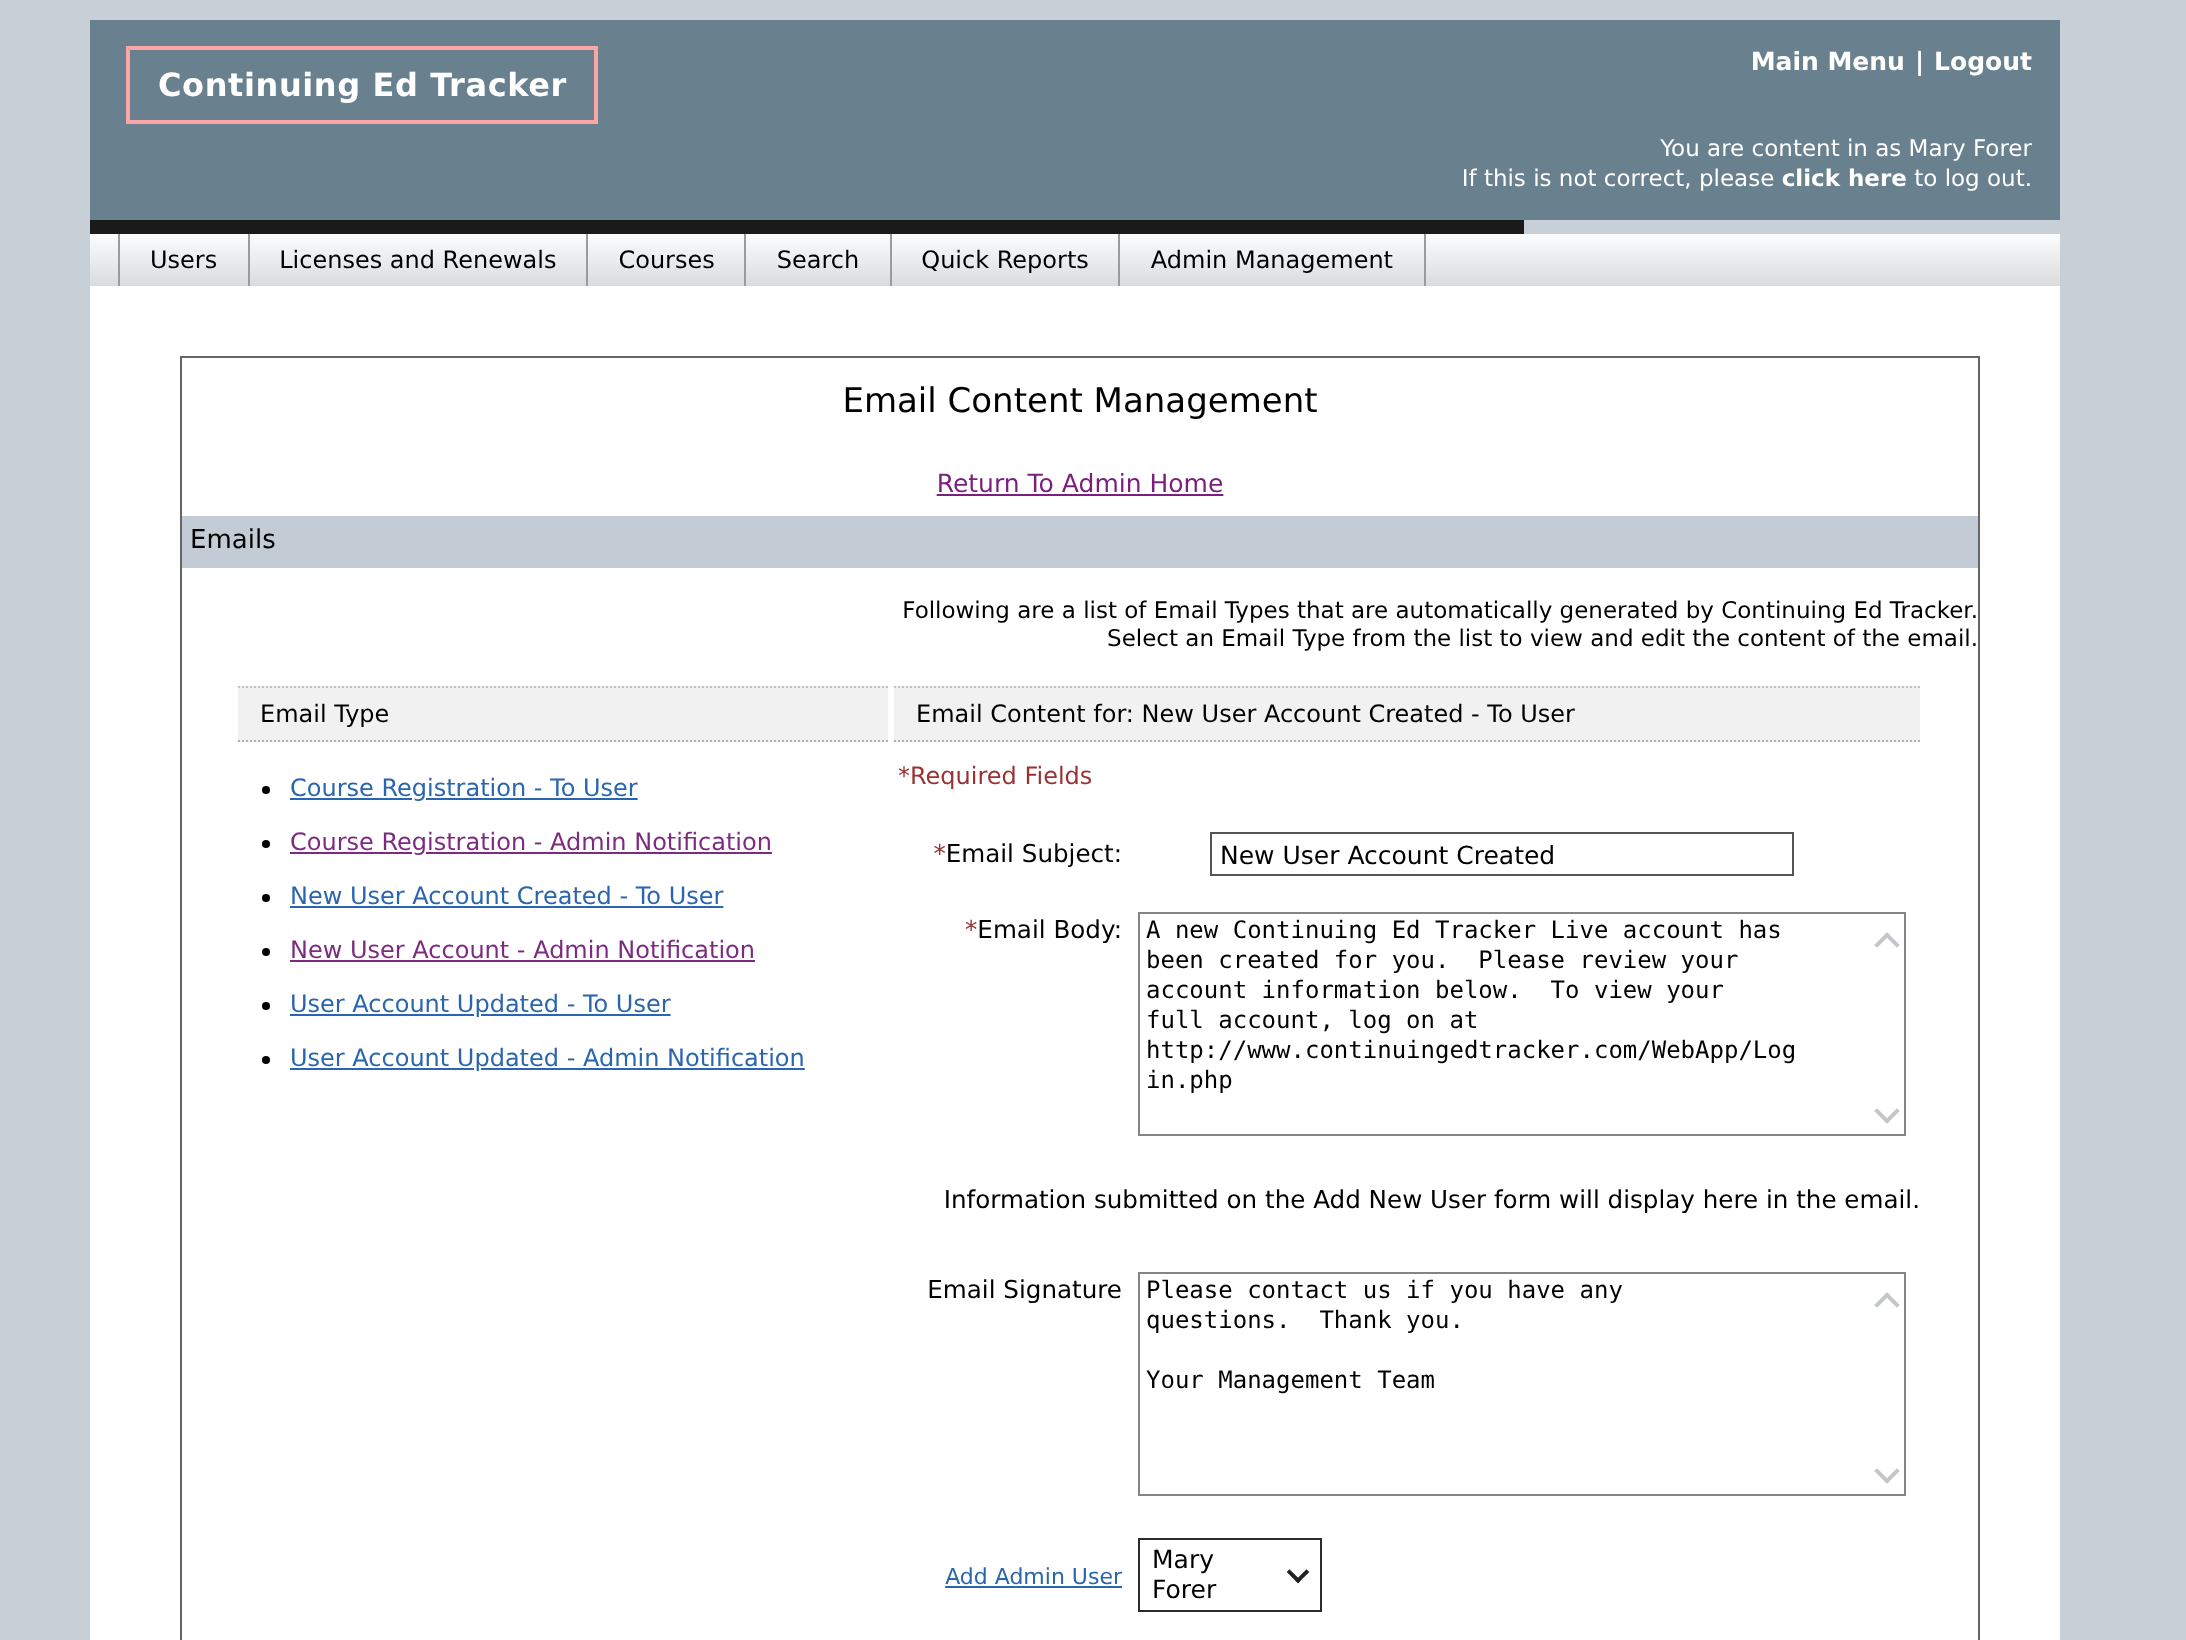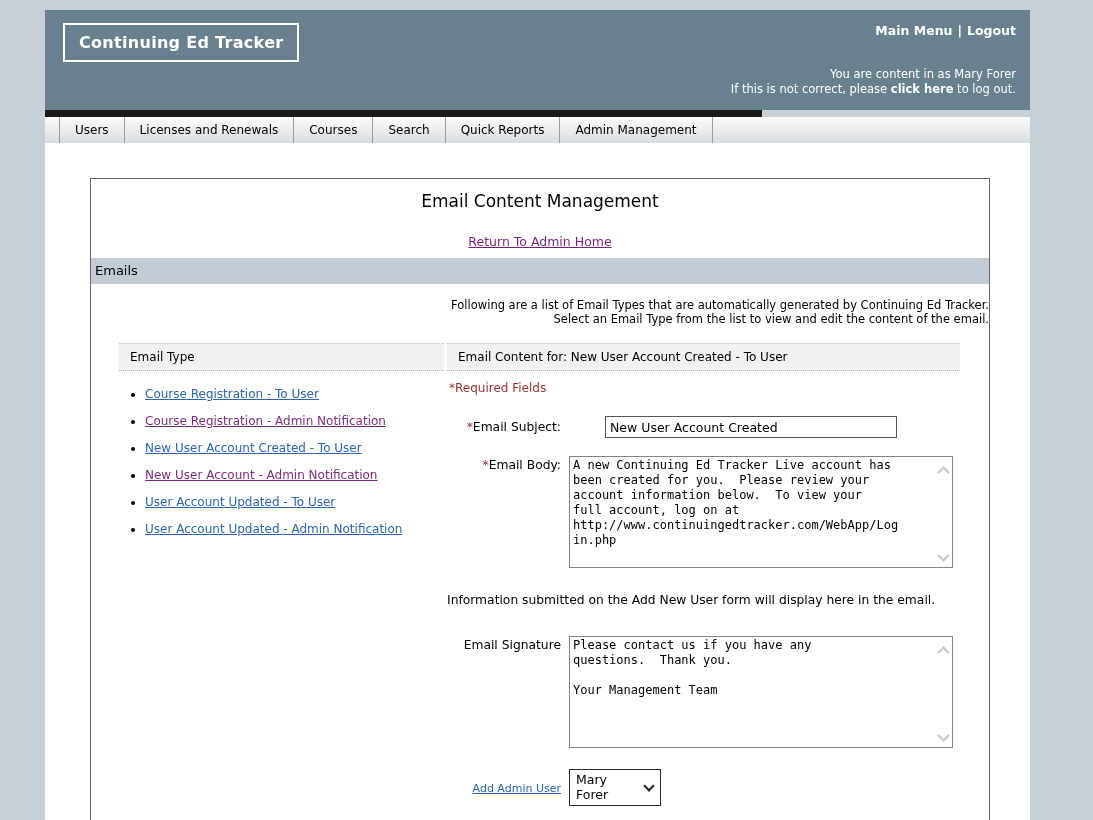--- a/index.html
+++ b/index.html
@@ -1,20 +1,20 @@
 <!DOCTYPE html>
 <html><head>
 <meta charset="utf-8">
 <style>
   html,body{margin:0;padding:0;width:1093px;height:820px;overflow:hidden;
     background:#c7d0d7;font-family:"DejaVu Sans","Liberation Sans",sans-serif;color:#000;}
   .page{width:985px;margin:10px 0 0 45px;}
   
   .hdr{position:relative;height:100px;background:#69808f;}
-  .logo-box{position:absolute;left:18px;top:13px;border:2px solid #ffffff;
+  .logo-box{position:absolute;left:18px;top:13px;border:2px solid #fca5a5;
     padding:8px 14px;color:#fff;font-size:16px;font-weight:bold;letter-spacing:.3px;}
   .top-links{position:absolute;right:14px;top:13px;color:#fff;font-size:12.5px;font-weight:bold;}
   .top-links a{color:#fff;text-decoration:none;cursor:pointer;}
   .top-links .sep{margin:0 5px;font-weight:bold;}
   .login-info{position:absolute;right:14px;top:57px;text-align:right;color:#fff;
     font-size:11.5px;line-height:15px;}
   .login-info a{color:#fff;font-weight:bold;text-decoration:none;cursor:pointer;}
   
   .nav-dark{height:7px;width:717px;background:#1a1a1a;}
   .tab-bar{height:26px;background:linear-gradient(#fbfcfd,#d9dcde);
@@ -53,21 +53,21 @@
     font-family:"DejaVu Sans","Liberation Sans",sans-serif;font-size:12.5px;}
   .body-row{margin-top:18px;}
   .ta-wrap{position:relative;width:384px;}
   .ta{box-sizing:border-box;width:384px;height:112px;border:1px solid #848484;resize:none;
     overflow:hidden;padding:1px 20px 1px 3px;font-family:"DejaVu Sans Mono","Liberation Mono",monospace;
     font-size:12px;line-height:15px;white-space:pre-wrap;background:#fff;}
   .chev{position:absolute;right:5px;width:7px;height:7px;
     border-top:2px solid #c3c7cc;border-right:2px solid #c3c7cc;}
   .chev-up{top:12px;transform:rotate(-45deg);}
   .chev-dn{bottom:12px;transform:rotate(135deg);}
-  .info-note{text-align:left;margin-top:21px;font-size:12.3px;}
+  .info-note{text-align:right;margin-top:21px;font-size:12.3px;}
   .sig-row{margin-top:29px;}
   .admin-note{margin-top:15px;text-align:center;padding-left:46px;font-size:12.5px;}
   .select-row{margin-top:17px;}
   .add-admin-link{color:#2a65af;font-size:11px;text-decoration:underline;cursor:pointer;}
   .select-box{display:inline-flex;align-items:center;justify-content:space-between;
     width:78px;border:1px solid #2b2b2b;background:#fff;padding:2px 6px 3px 6px;
     font-size:12.5px;cursor:pointer;}
   .sel-chev{width:6px;height:6px;border-top:2px solid #222;border-right:2px solid #222;
     transform:rotate(135deg);margin:-2px 1px 0 6px;flex:none;}
 </style>

